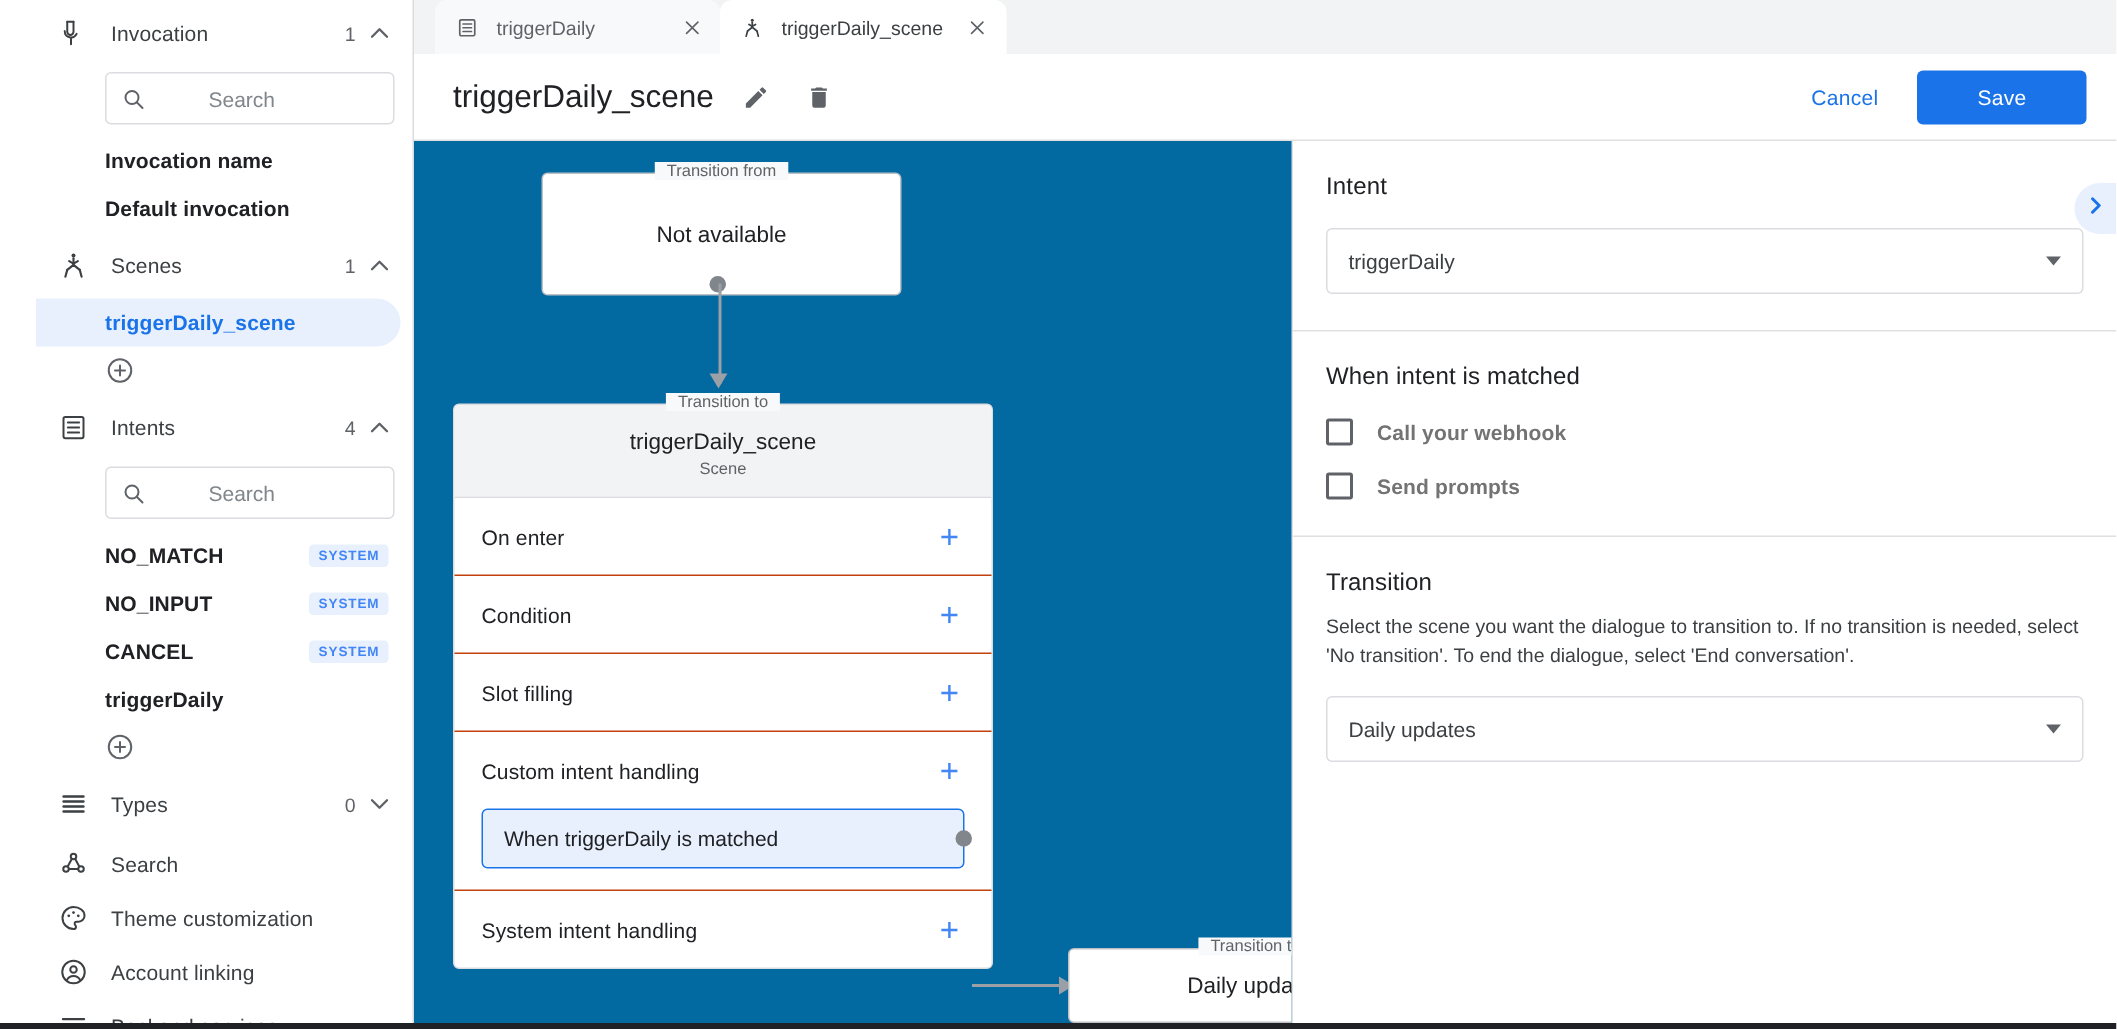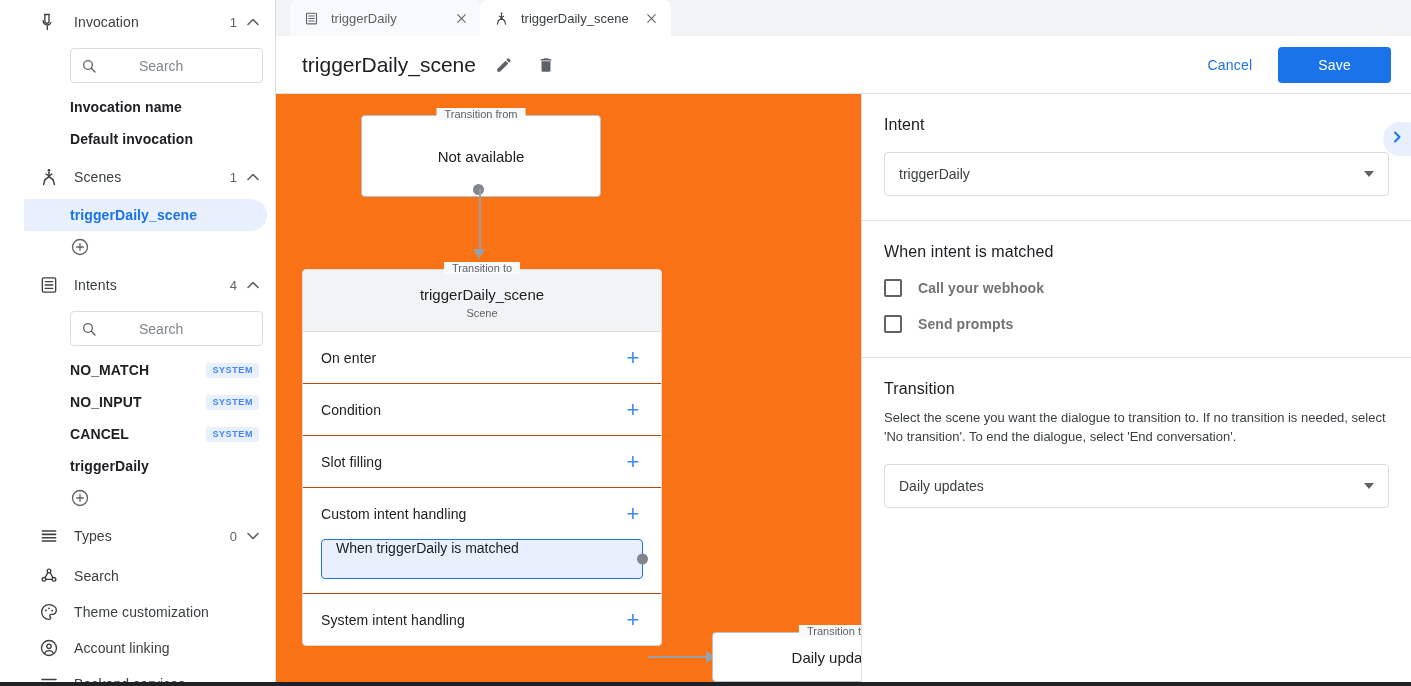--- a/index.html
+++ b/index.html
@@ -130,21 +130,21 @@
     background: #1a73e8; border: 0; border-radius: 4px;
     padding: 0 40px; height: 36px; margin-left: 14px; cursor: pointer;
     font-family: inherit; letter-spacing:.2px;
   }
 
   
   .body-area { flex: 1 1 auto; display:flex; position:relative; min-height:0; }
 
   .canvas {
     flex: 1 1 auto; position: relative;
-    background: #f97316;
+    background: #0369a1;
     border-right: 1px solid #e0e0e0;
     overflow: hidden;
   }
 
   
   .node-from {
     position: absolute; left: 85px; top: 21px;
     width: 240px; height: 82px;
     background: #fff; border: 1px solid #bdc1c6; border-radius: 4px;
     display:flex; align-items:center; justify-content:center;
@@ -184,21 +184,21 @@
     height: 51px; display:flex; align-items:center;
   }
   .scene-row-label { flex:1 1 auto; font-size:14px; color:#202124; letter-spacing:.1px; }
   .plus-btn {
     width:20px;height:20px;color:#4285f4;cursor:pointer;display:flex;align-items:center;justify-content:center;
     font-size:22px; line-height:1; font-weight:300;
   }
   .handler-chip {
     margin: 0 0 14px 0;
     height: 40px; background:#e8f0fe; border:1px solid #1a73e8; border-radius:4px;
-    display:flex; align-items:flex-start; padding:0 14px;
+    display:flex; align-items:center; padding:0 14px;
     font-size:14px; color:#202124; position:relative; cursor:pointer;
   }
   .handler-dot {
     position:absolute; right:-6px; top:50%; transform:translateY(-50%);
     width:11px;height:11px;border-radius:50%;background:#80868b;
   }
 
   
   .conn-h { position:absolute; left:372px; top:562px; width:60px; height:2px; background:#9aa0a6; }
   .conn-h-arrow {

